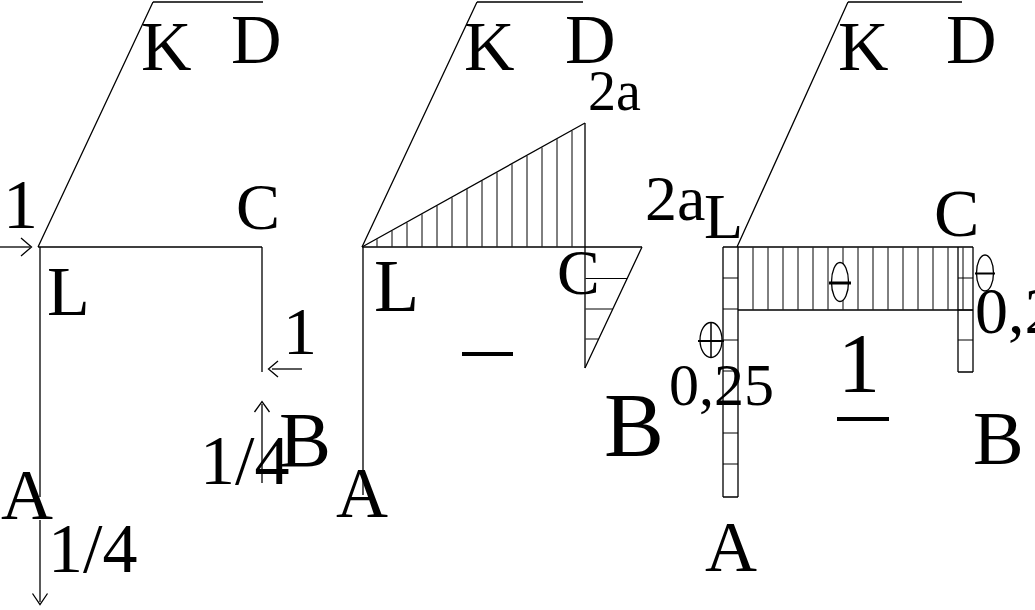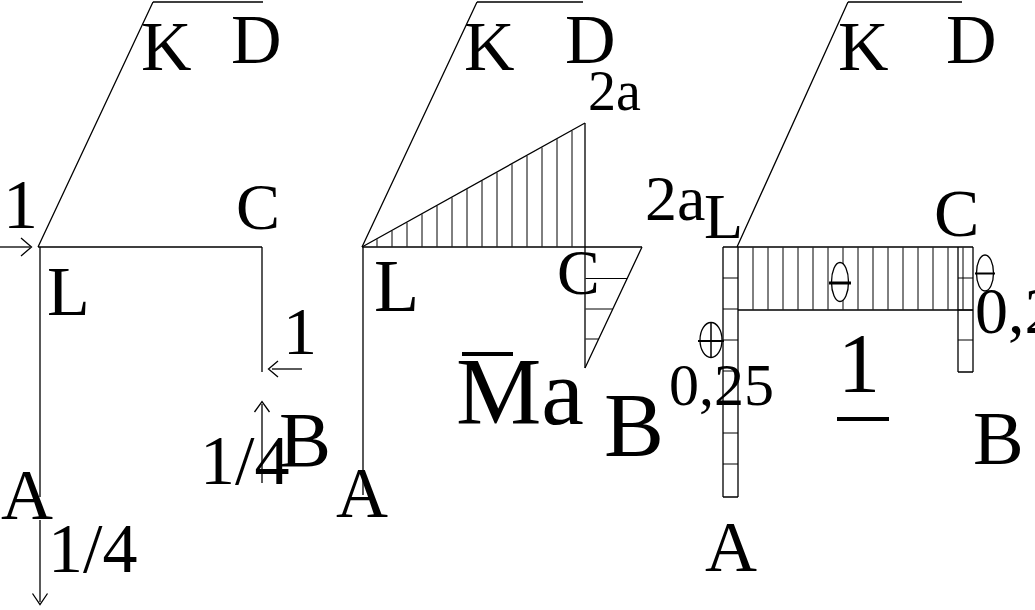--- a/index.html
+++ b/index.html
@@ -169,21 +169,20 @@
 
   <div class="lbl" id="m-K">K</div>
   <div class="lbl" id="m-D">D</div>
   <div class="lbl" id="m-2aT">2a</div>
   <div class="lbl" id="m-2aR">2a</div>
   <div class="lbl" id="m-L">L</div>
   <div class="lbl" id="m-C">C</div>
   <div class="lbl" id="m-A">A</div>
   <div class="lbl" id="m-B">B</div>
   <div class="bar" id="m-Ma-bar"></div>
-  <div class="lbl" id="m-Ma">Ma</div>
 
   <div class="lbl" id="r-K">K</div>
   <div class="lbl" id="r-D">D</div>
   <div class="lbl" id="r-L">L</div>
   <div class="lbl" id="r-C">C</div>
   <div class="lbl" id="r-025L">0,25</div>
   <div class="lbl" id="r-1">1</div>
   <div class="lbl" id="r-025R">0,25</div>
   <div class="bar" id="r-Na-bar"></div>
   <div class="lbl" id="r-A">A</div>

